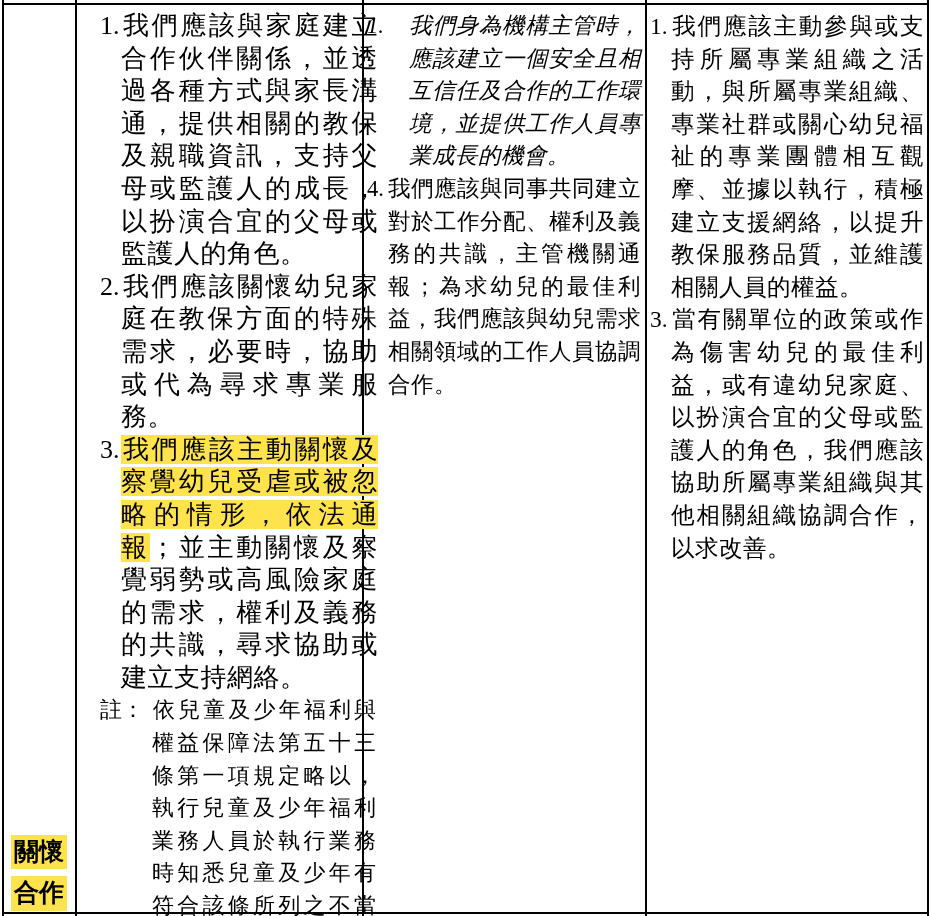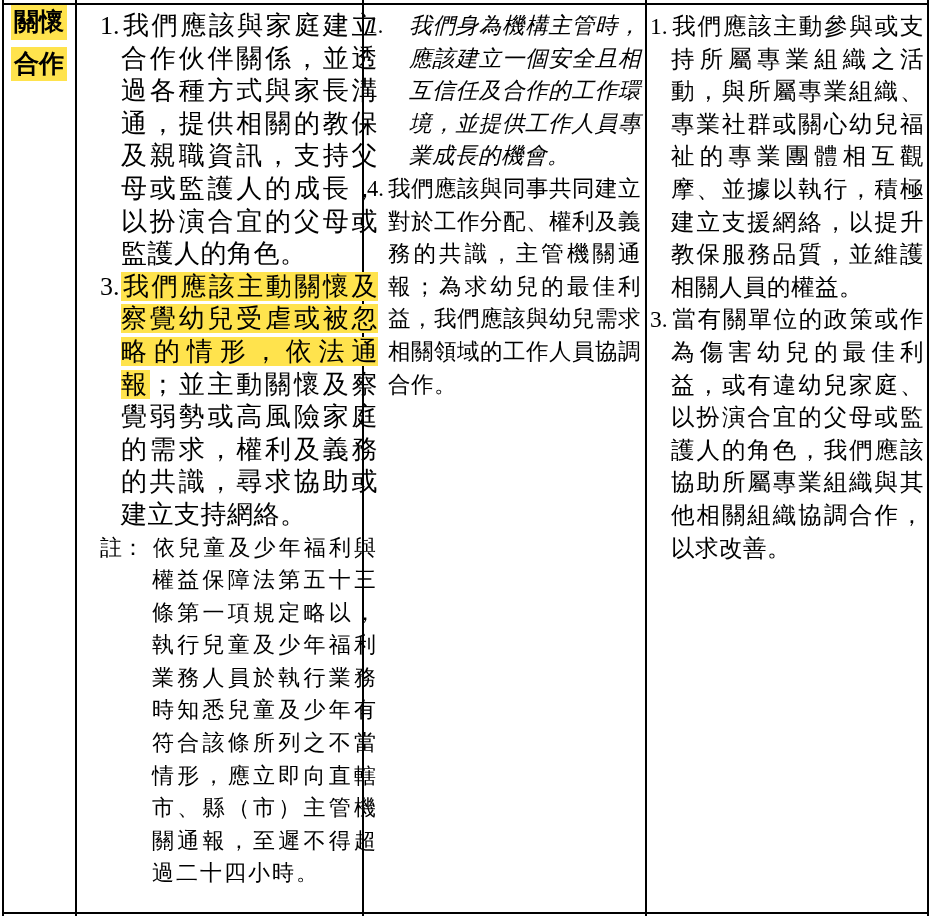--- a/index.html
+++ b/index.html
@@ -28,21 +28,21 @@
     top: 10px;
     bottom: 8px;
     text-align: justify;
     line-height: 32.6px;
     letter-spacing: 0.5px;
   }
   
   .cell-header {
     left: 4px; width: 70px; top: 5px; bottom: 5px;
     display: flex; flex-direction: column;
-    justify-content: flex-start; align-items: center;
+    justify-content: flex-end; align-items: center;
     gap: 7px;
     font-weight: bold;
     font-size: 25px;
     text-align: center;
     letter-spacing: 0;
   }
   .cell-1 { left: 80px;  width: 278px; font-size: 26px; margin-left: 20px; }
   .cell-2 { left: 367px; width: 274px; font-size: 22.5px; }
   .cell-3 { left: 650px; width: 274px; font-size: 23.5px; }
 
@@ -79,20 +79,23 @@
   <div class="cell cell-header">
     <span class="hl">關懷</span>
     <span class="hl">合作</span>
   </div>
 
   <div class="cell cell-1">
     <div class="item">
       <span class="num">1.</span><span>我們應該與家庭建立合作伙伴關係，並透過各種方式與家長溝通，提供相關的教保及親職資訊，支持父母或監護人的成長，以扮演合宜的父母或監護人的角色。</span>
     </div>
     <div class="item">
+      <span class="num">2.</span><span>我們應該關懷幼兒家庭在教保方面的特殊需求，必要時，協助或代為尋求專業服務。</span>
+    </div>
+    <div class="item">
       <span class="num">3.</span><span class="hl">我們應該主動關懷及察覺幼兒受虐或被忽略的情形，依法通報</span><span>；並主動關懷及察覺弱勢或高風險家庭的需求，權利及義務的共識，尋求協助或建立支持網絡。</span>
     </div>
     <div class="note">
       <span class="note-label">註：</span><span>依兒童及少年福利與權益保障法第五十三條第一項規定略以，執行兒童及少年福利業務人員於執行業務時知悉兒童及少年有符合該條所列之不當情形，應立即向直轄市、縣（市）主管機關通報，至遲不得超過二十四小時。</span>
     </div>
   </div>
 
   <div class="cell cell-2">
     <div class="item num-gap">
       <span class="num">1.</span><span>我們身為機構主管時，應該建立一個安全且相互信任及合作的工作環境，並提供工作人員專業成長的機會。</span>

